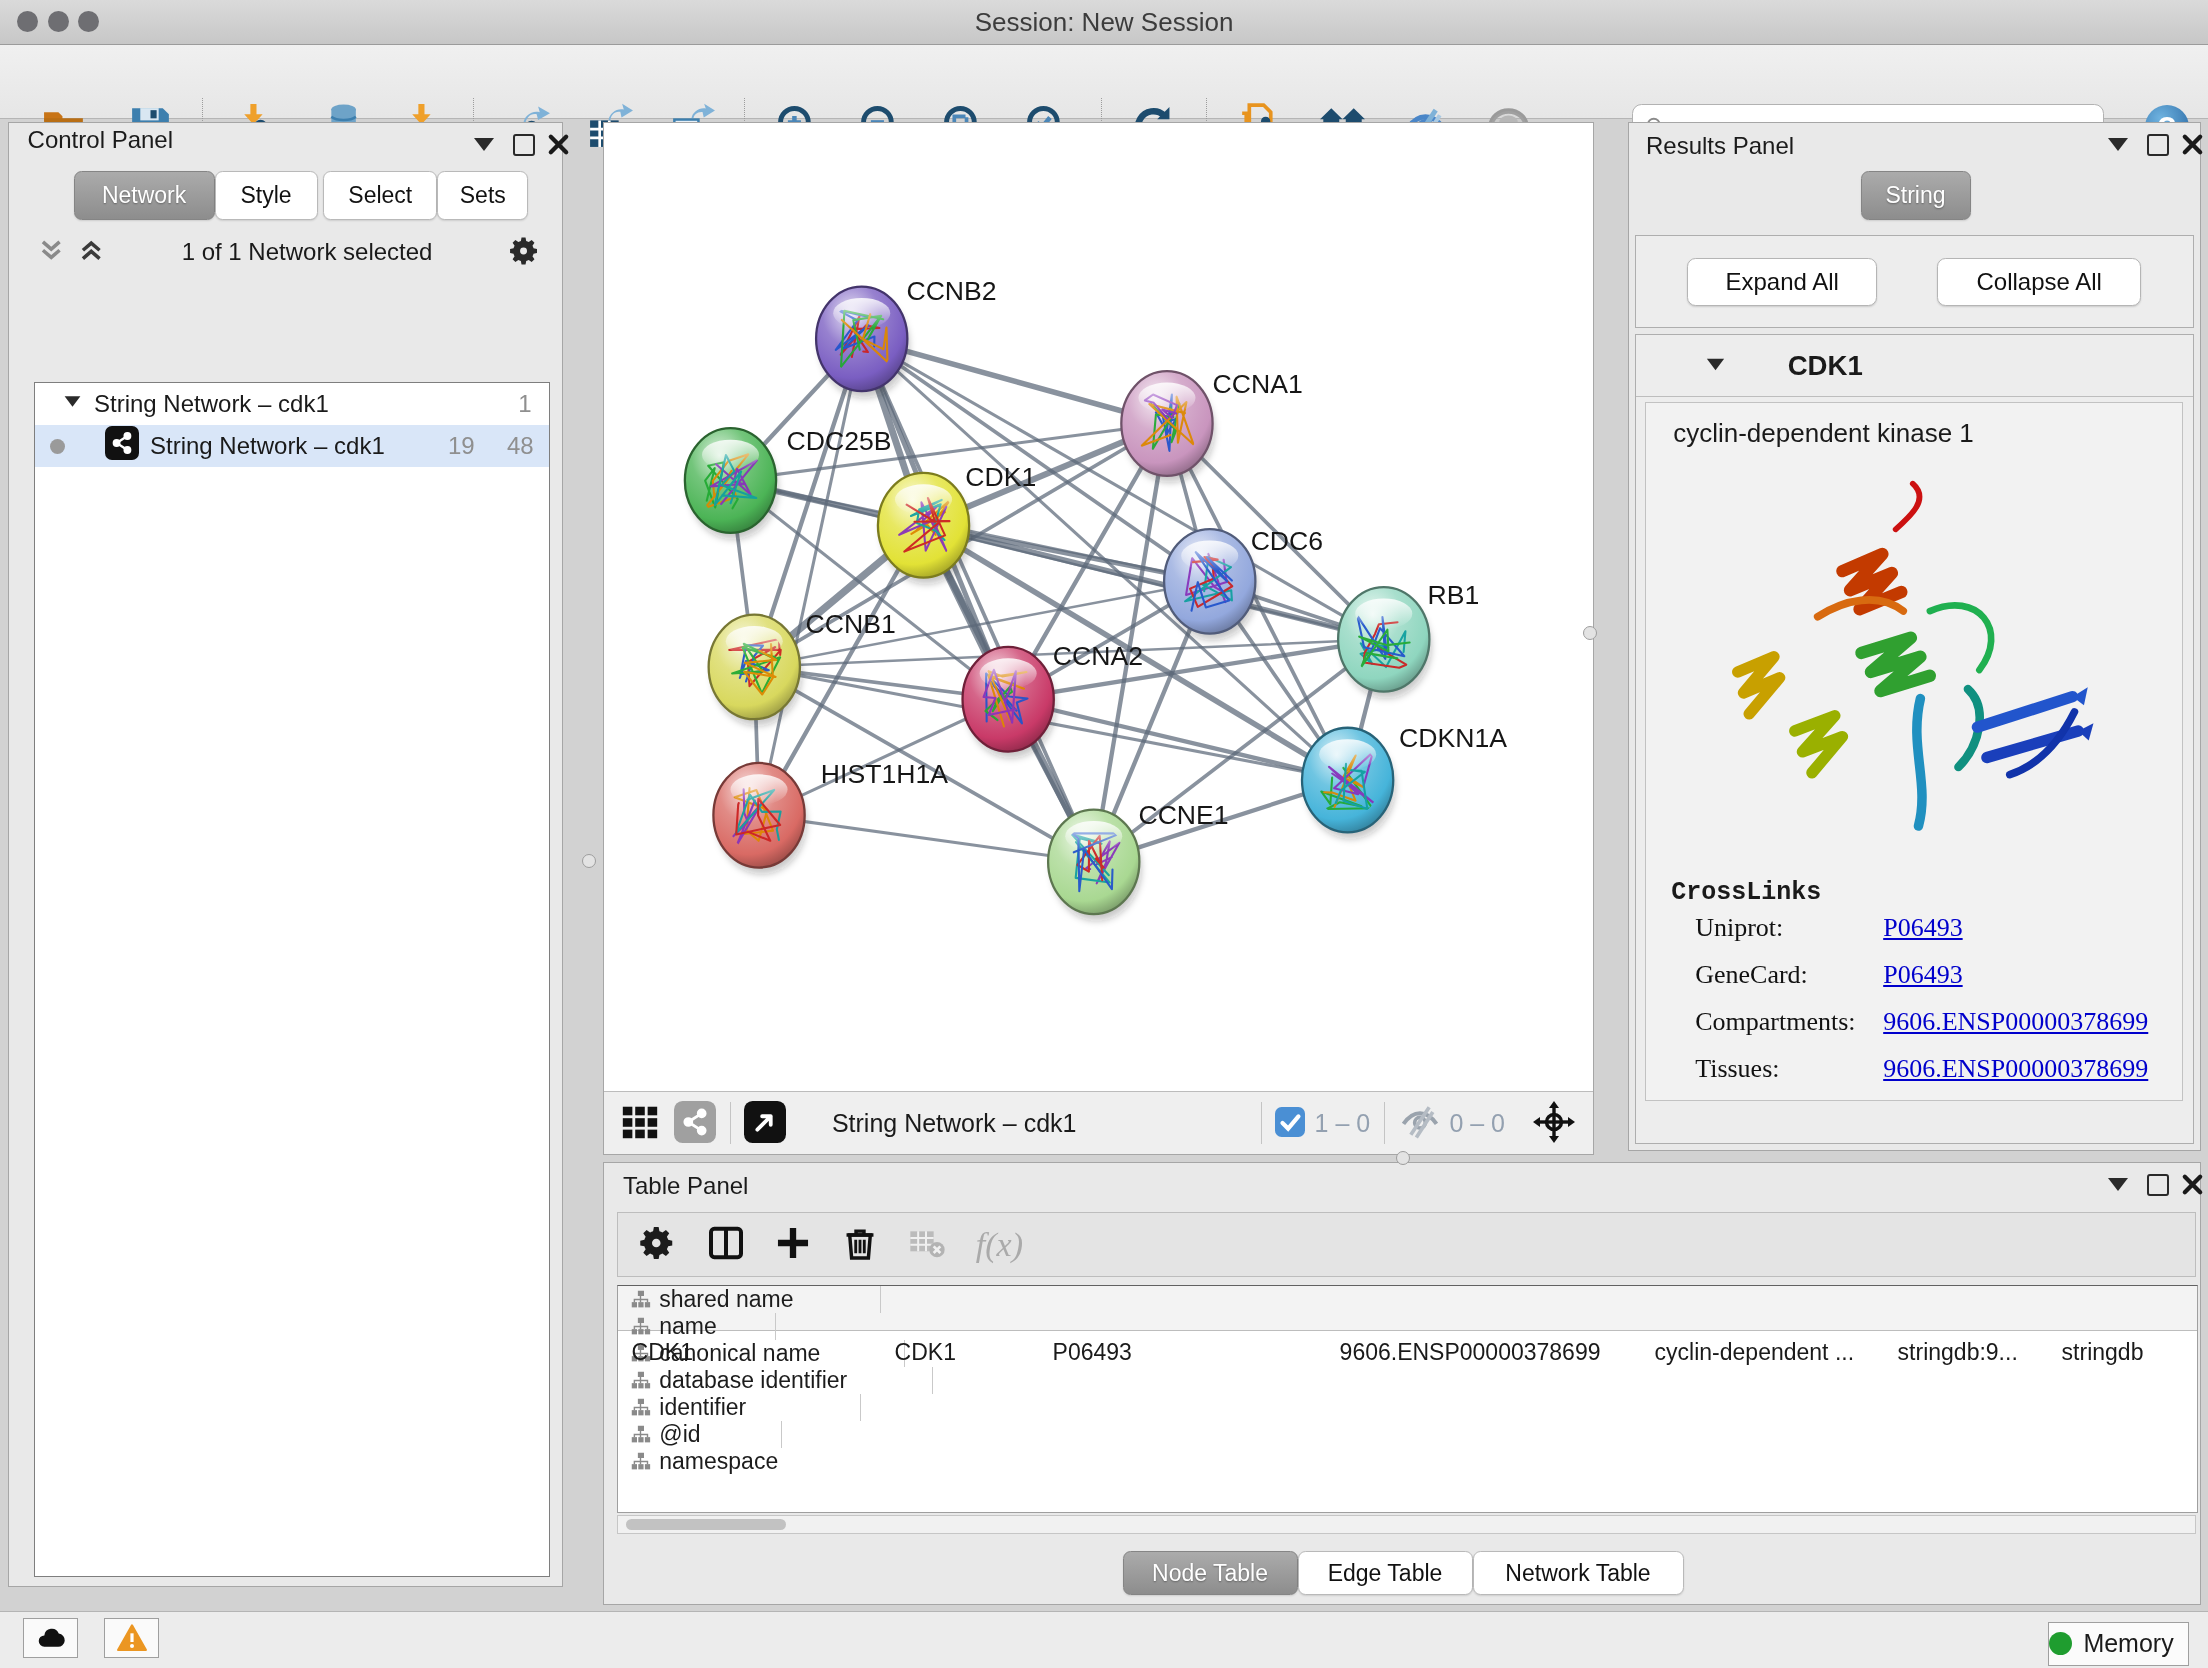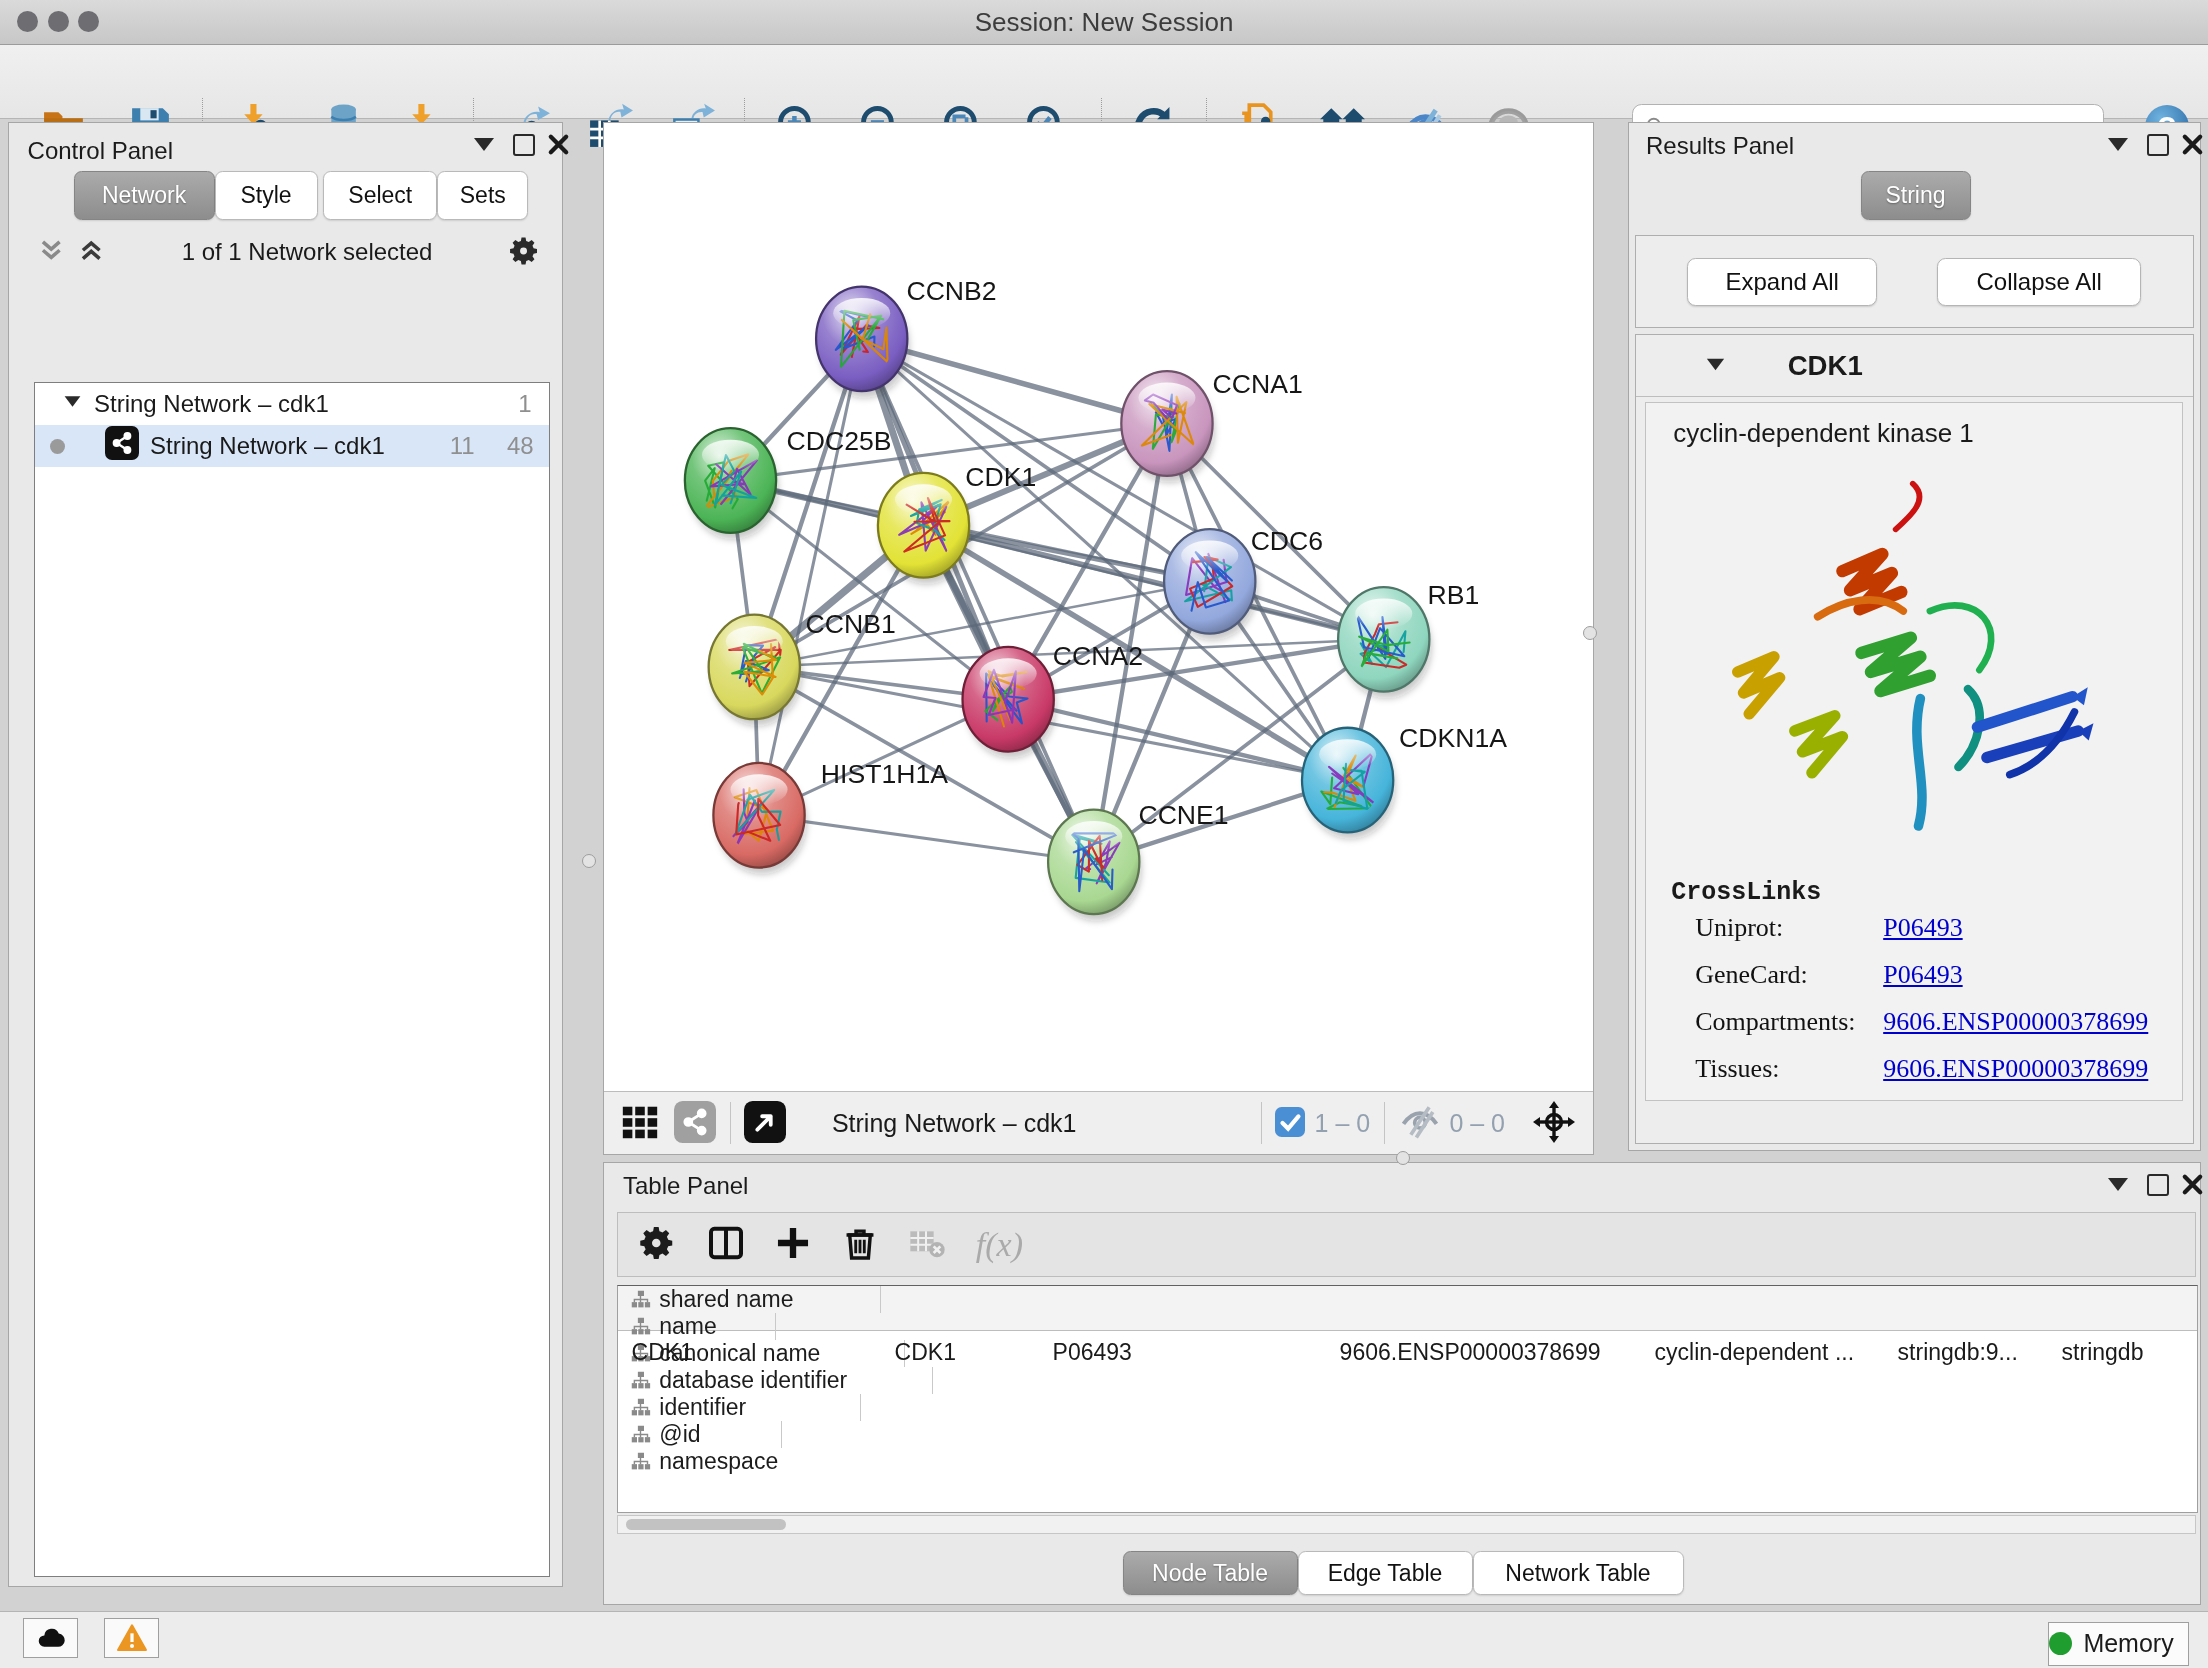--- a/index.html
+++ b/index.html
@@ -247,21 +247,21 @@
             <stop offset="100%" stop-color="#2f6ea8"></stop>
           </radialGradient>
         </defs>
         <circle cx="12" cy="12" r="11" fill="url(#helpg)"></circle>
         <text x="12" y="18" text-anchor="middle" font-size="16" font-weight="bold" fill="#fff">?</text>
       </svg>
   </div>
 </div>
 
 <div class="abs panel" style="left:7.6px;top:122px;width:555px;height:1465px;">
-  <div class="abs panel-title" style="left:19px;top:14px;">Control Panel</div>
+  <div class="abs panel-title" style="left:19px;top:3px;">Control Panel</div>
   <div class="hdr-btn" style="left:458px;top:4.8px;">
       <span class="tri-down"></span>
     </div>
   <div class="hdr-btn" style="left:498px;top:4.8px;">
       <span class="sq-btn"></span>
     </div>
   <div class="hdr-btn" style="left:533px;top:4.8px;">
     <svg width="23" height="23" viewBox="0 0 24 24">
         <path d="M4 4l16 16M20 4L4 20" stroke="#1a1a1a" stroke-width="4.5" stroke-linecap="round"></path>
       </svg>
@@ -299,21 +299,21 @@
             <rect width="44" height="44" rx="9" fill="#111"></rect>
             <g stroke="#fff" stroke-width="3" fill="#fff">
               <circle cx="15" cy="22" r="3.6"></circle>
               <circle cx="29" cy="13" r="3.6"></circle>
               <circle cx="29" cy="31" r="3.6"></circle>
               <path d="M15 22l14-9M15 22l14 9" fill="none"></path>
             </g>
           </svg>
       </span>
       <span style="margin-left:11.4px">String Network – cdk1</span>
-      <span class="cnt" style="position:absolute;right:74px">11</span>
+      <span class="cnt" style="position:absolute;right:74px">19</span>
       <span class="cnt" style="position:absolute;right:15px">48</span>
     </div>
   </div>
 </div>
 
 <div class="abs" style="left:603px;top:122px;width:991px;height:1033px;background:#fff;border:1px solid #a6a6a6;box-sizing:border-box;">
   <svg id="net-svg" width="989" height="968" viewBox="0 0 1040 1018">
       <defs>
         <filter id="blur" x="-40%" y="-40%" width="180%" height="180%">
           <feGaussianBlur stdDeviation="4"></feGaussianBlur>

